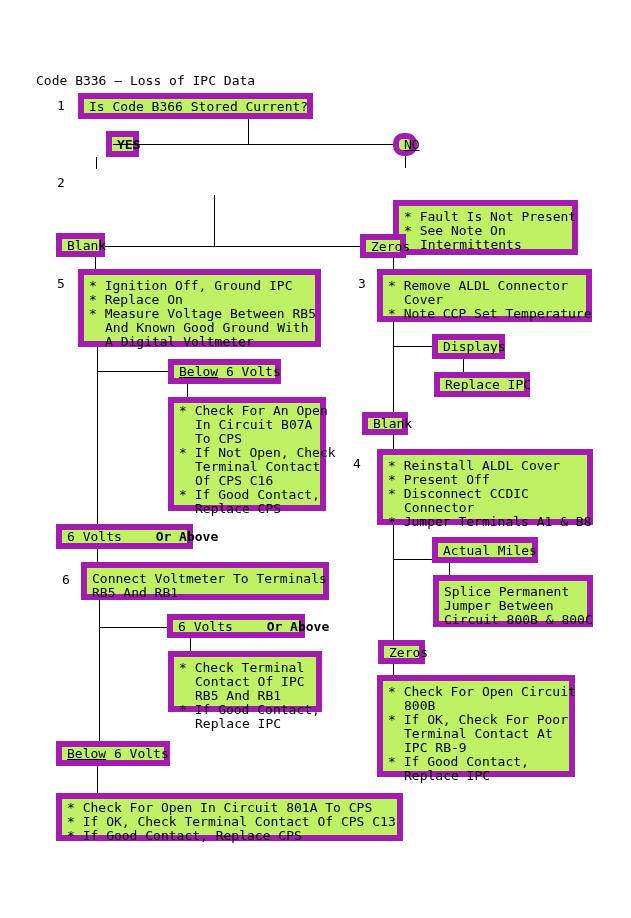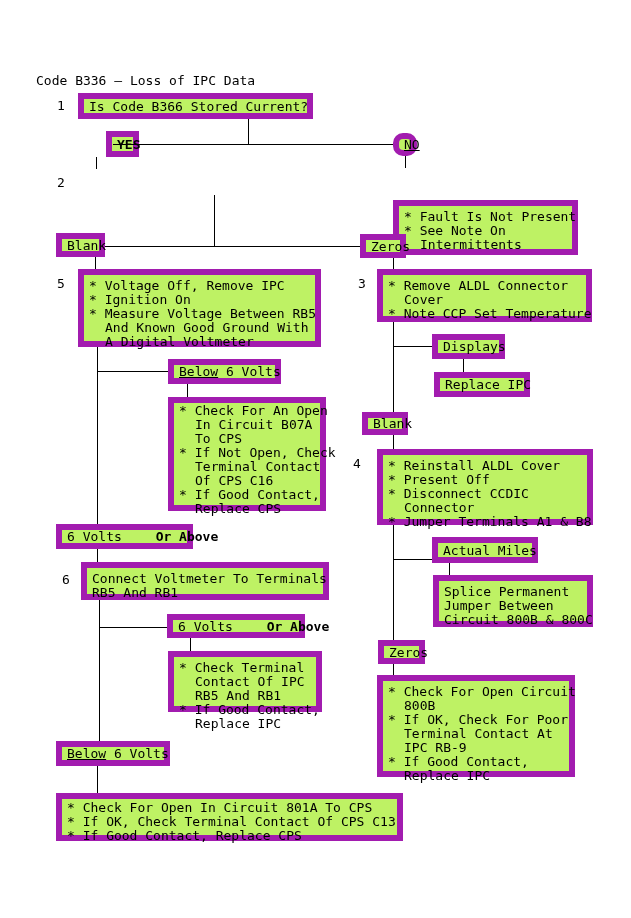--- a/index.html
+++ b/index.html
@@ -42,22 +42,22 @@
     <div class="b">* Fault Is Not Present</div>
     <div class="b">* See Note On
 Intermittents</div>
   </div>
 
   <div class="box single" style="left:56px;top:233px;width:49px;height:24px;">Blank</div>
   <div class="box single" style="left:360px;top:234px;width:46px;height:24px;">Zeros</div>
 
   <div class="num" style="left:57px;top:276px;">5</div>
   <div class="box multi" style="left:78px;top:269px;width:243px;height:78px;">
-    <div class="b">* Voltage Off, Remove IPC</div>
-    <div class="b">* Ignition On</div>
+    <div class="b">* Ignition Off, Ground IPC</div>
+    <div class="b">* Replace On</div>
     <div class="b">* Measure Voltage Between RB5
 And Known Good Ground With
 A Digital Voltmeter</div>
   </div>
 
   <div class="num" style="left:358px;top:276px;">3</div>
   <div class="box multi" style="left:377px;top:269px;width:215px;height:53px;">
     <div class="b">* Remove ALDL Connector
 Cover</div>
     <div class="b">* Note CCP Set Temperature</div>

